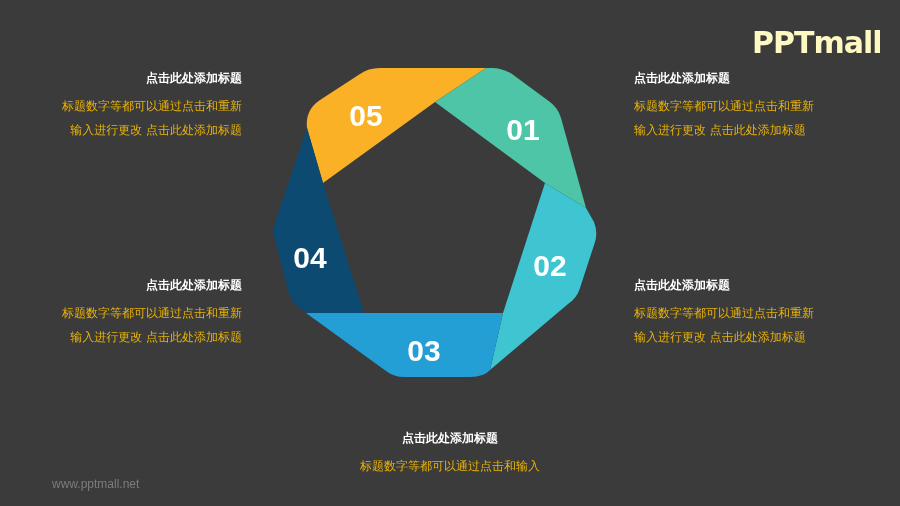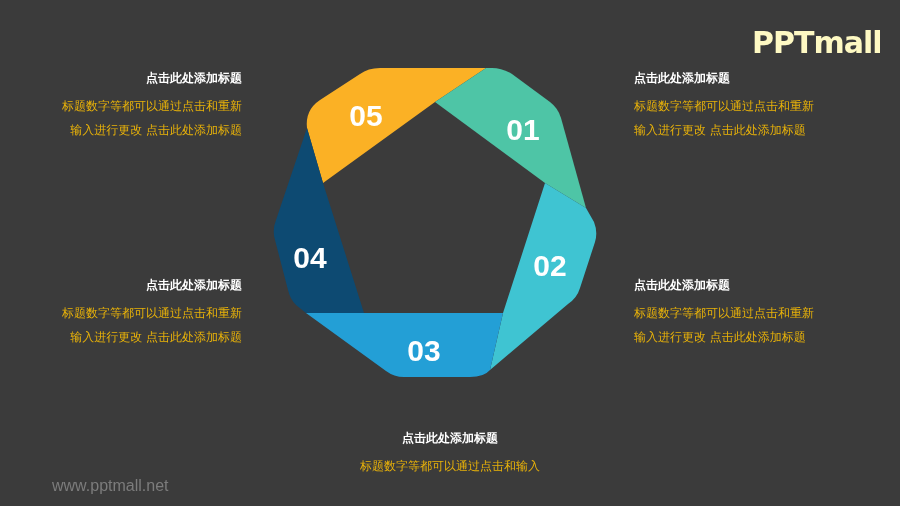--- a/index.html
+++ b/index.html
@@ -5,21 +5,21 @@
   html, body { margin: 0; padding: 0; }
   body {
     width: 900px; height: 506px; background: #3b3b3b; position: relative; overflow: hidden;
     font-family: "DejaVu Sans", "Liberation Sans", sans-serif; color: #ffffff;
   }
   .logo {
     position: absolute; left: 752px; top: 25px; font-size: 30px; font-weight: bold;
     color: #fef9c3; letter-spacing: -1px; font-family: "DejaVu Sans", sans-serif;
   }
   .footer-url {
-    position: absolute; left: 52px; top: 477px; font-size: 16px; color: #7c7c7c;
+    position: absolute; left: 52px; top: 477px; font-size: 12px; color: #7c7c7c;
     font-family: "Liberation Sans", sans-serif;
   }
   .block { position: absolute; width: 260px; }
   .block .title { font-size: 12px; font-weight: bold; line-height: 20px; margin-bottom: 6px; }
   .block .line { font-size: 12px; line-height: 24px; color: #eab308; }
   .block.right-align { text-align: right; }
   .block.left-align { text-align: left; }
   .block.center-align { text-align: center; }
   #b-left-top { left: 0px; top: 68px; width: 242px; }
   #b-left-bottom { left: 0px; top: 275px; width: 242px; }

